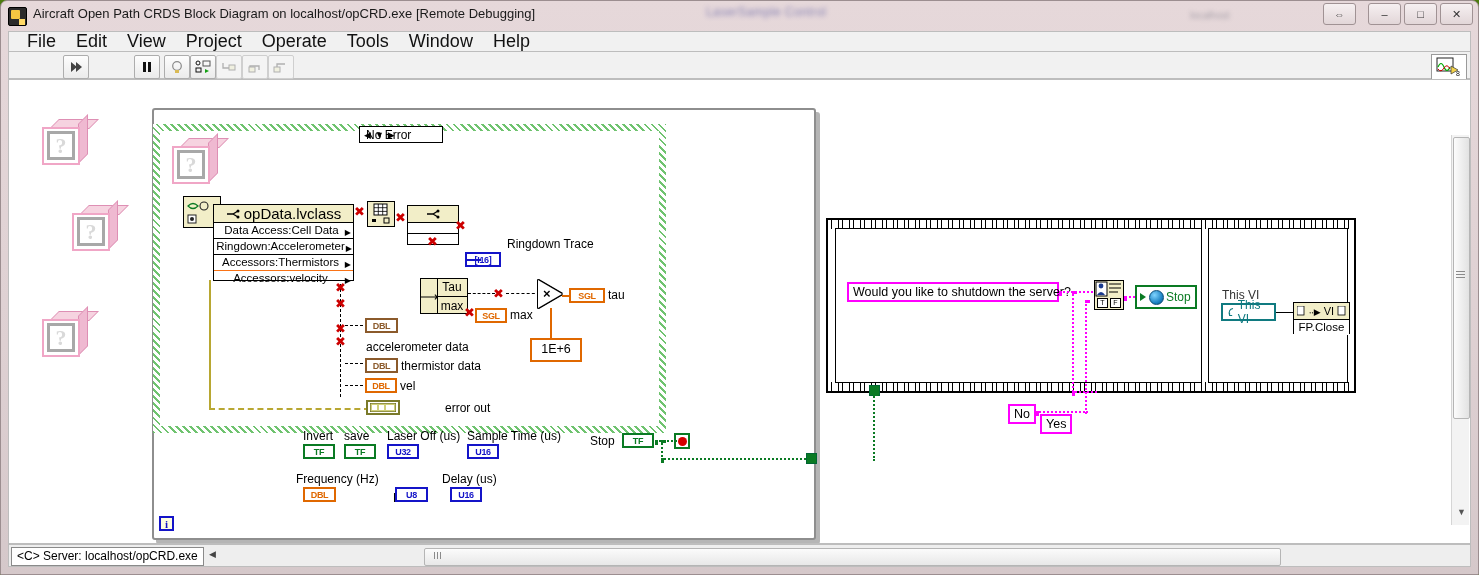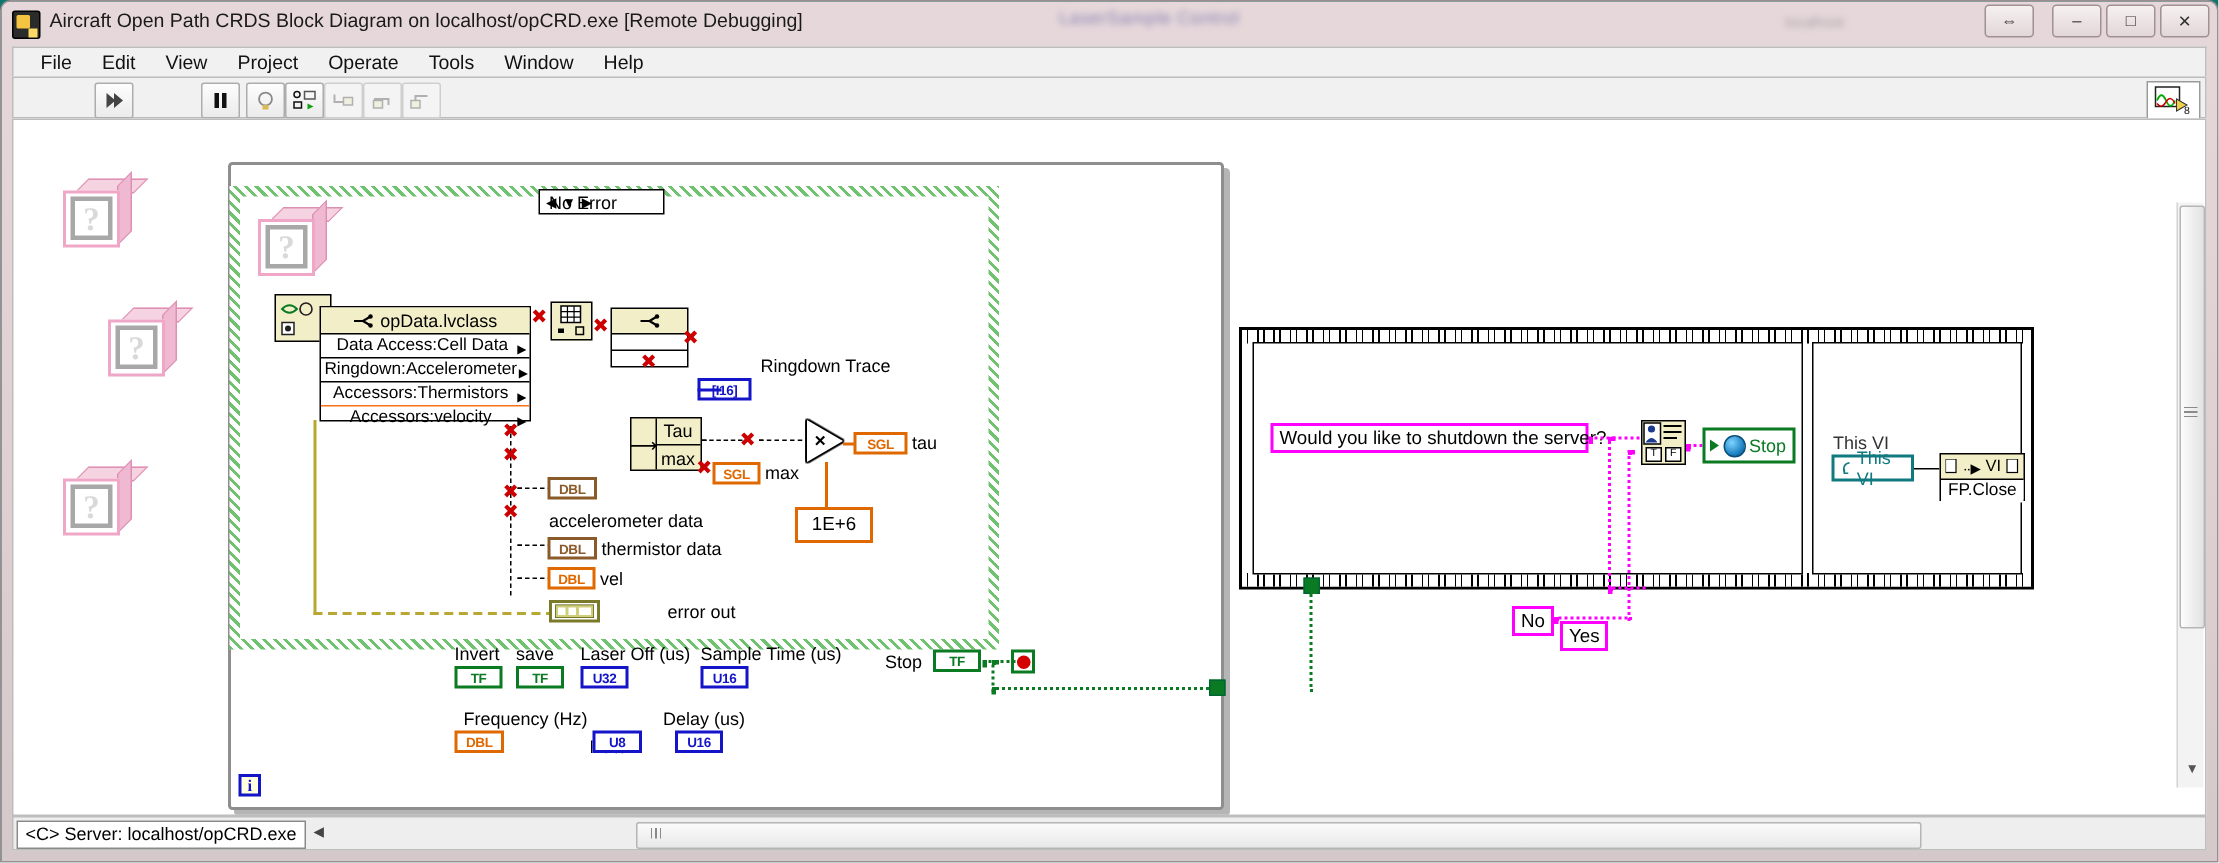--- a/index.html
+++ b/index.html
@@ -1,18 +1,18 @@
 <!DOCTYPE html>
 <html><head>
 <meta charset="utf-8">
 <style>
   html,body{margin:0;padding:0;background:#fff;}
   body{width:1479px;height:575px;overflow:hidden;
        font-family:"Liberation Sans",sans-serif;font-size:12px;color:#000;}
-  #app{position:relative;width:1479px;height:575px;overflow:hidden;background:#0f766e;}
+  #app{position:relative;width:1479px;height:575px;overflow:hidden;background:#4d7c0f;}
 
   
   .winframe{position:absolute;left:0;top:0;width:1479px;height:575px;
     background:linear-gradient(180deg,#e6d8da 0%,#ded0d2 60%,#d5c8ca 100%);
     border:1px solid #9c8e90;box-sizing:border-box;border-radius:7px 7px 0 0;}
   .bg-ghost{position:absolute;left:706px;top:5px;width:230px;height:18px;
     color:#4a4a9a;font-size:12px;filter:blur(2.6px);opacity:.62;letter-spacing:.4px;}
   .bg-ghost2{position:absolute;left:1190px;top:10px;width:110px;height:14px;
     color:#6b6b7a;font-size:10px;filter:blur(2.2px);opacity:.5;}
 
@@ -28,21 +28,21 @@
   .wbtns{position:absolute;right:6px;top:3px;display:flex;gap:3px;}
   .wbtn{width:31px;height:20px;border:1px solid #a09294;border-radius:3px;
     background:linear-gradient(180deg,#f6f0f1,#e2d6d8);
     display:flex;align-items:center;justify-content:center;font-size:11px;color:#333;}
   .wbtn.sep{margin-right:9px;}
 
   
   .menubar{position:absolute;left:8px;top:31px;width:1463px;height:20px;
     background:#f1f1f1;border:1px solid #bdbdbd;border-bottom:none;box-sizing:border-box;
     display:flex;align-items:center;padding-left:8px;}
-  .menuitem{padding:2px 10px;font-size:13px;color:#111;}
+  .menuitem{padding:2px 10px;font-size:18px;color:#111;}
 
   
   .toolbar{position:absolute;left:8px;top:51px;width:1463px;height:28px;
     background:#f1f1f1;border:1px solid #bdbdbd;box-sizing:border-box;}
   .tbtn{position:absolute;top:3px;width:24px;height:22px;border:1px solid #adadad;
     border-radius:2px;background:linear-gradient(180deg,#fdfdfd,#ebebeb);
     display:flex;align-items:center;justify-content:center;font-size:11px;color:#333;}
   .tbtn.flat{border:1px solid #cfcfcf;color:#b0b0b0;background:#f4f4f4;}
   .tb-vi{position:absolute;right:3px;top:2px;width:34px;height:24px;
     border:1px solid #9a9a9a;background:#fff;display:flex;align-items:center;justify-content:center;}
@@ -351,21 +351,21 @@
       </svg>
     </div>
 
     <div class="propnode" style="left:204px;top:124px;width:141px;height:77px;">
       <div style="background:#f2eec8;border-bottom:1px solid #000;display:flex;align-items:center;justify-content:center;gap:4px;height:17px;">
         <svg width="14" height="10" viewBox="0 0 14 10">
             <path d="M1 5 h6 M7 5 l5 -3 M7 5 l5 3" stroke="#000" stroke-width="1.4" fill="none"></path>
             <circle cx="12" cy="2" r="1.5" fill="#000"></circle>
             <circle cx="12" cy="8" r="1.5" fill="#000"></circle>
           </svg>
-        <span style="font-size:12px;">opData.lvclass</span>
+        <span style="font-size:15px;">opData.lvclass</span>
       </div>
       <div style="font-size:11.5px;padding:0 8px 0 4px;height:15px;line-height:15px;text-align:center;position:relative;">
         <span>Data Access:Cell Data</span>
         <span style="position:absolute;right:2px;top:2px;font-size:8px;">▶</span>
       </div>
       <div style="font-size:11.5px;padding:0 8px 0 2px;height:15px;line-height:15px;text-align:center;border-top:1px solid #000;position:relative;">
         <span>Ringdown:Accelerometer</span>
         <span style="position:absolute;right:1px;top:2px;font-size:8px;">▶</span>
       </div>
       <div style="font-size:11.5px;padding:0 8px 0 2px;height:15px;line-height:15px;text-align:center;border-top:1px solid #000;position:relative;">
@@ -469,21 +469,21 @@
 
     <div class="lbl" style="left:335px;top:349px;">save</div>
     <div class="chip tf" style="left:335px;top:364px;width:32px;">TF</div>
 
     <div class="lbl" style="left:378px;top:349px;">Laser Off (us)</div>
     <div class="chip u32" style="left:378px;top:364px;width:32px;">U32</div>
 
     <div class="lbl" style="left:458px;top:349px;">Sample Time (us)</div>
     <div class="chip u16" style="left:458px;top:364px;width:32px;">U16</div>
 
-    <div class="lbl" style="left:300px;top:392px;">Frequency (Hz)</div>
+    <div class="lbl" style="left:287px;top:392px;">Frequency (Hz)</div>
     <div class="chip dbl" style="left:294px;top:407px;width:33px;">DBL</div>
 
     <div class="lbl" style="left:384px;top:392px;margin-top:19px;">Rate</div>
     <div class="chip u8" style="left:386px;top:407px;width:33px;">U8</div>
 
     <div class="lbl" style="left:433px;top:392px;">Delay (us)</div>
     <div class="chip u16" style="left:441px;top:407px;width:32px;">U16</div>
 
     <div class="lbl" style="left:581px;top:354px;">Stop</div>
     <div class="chip tf" style="left:613px;top:353px;width:32px;">TF</div>

